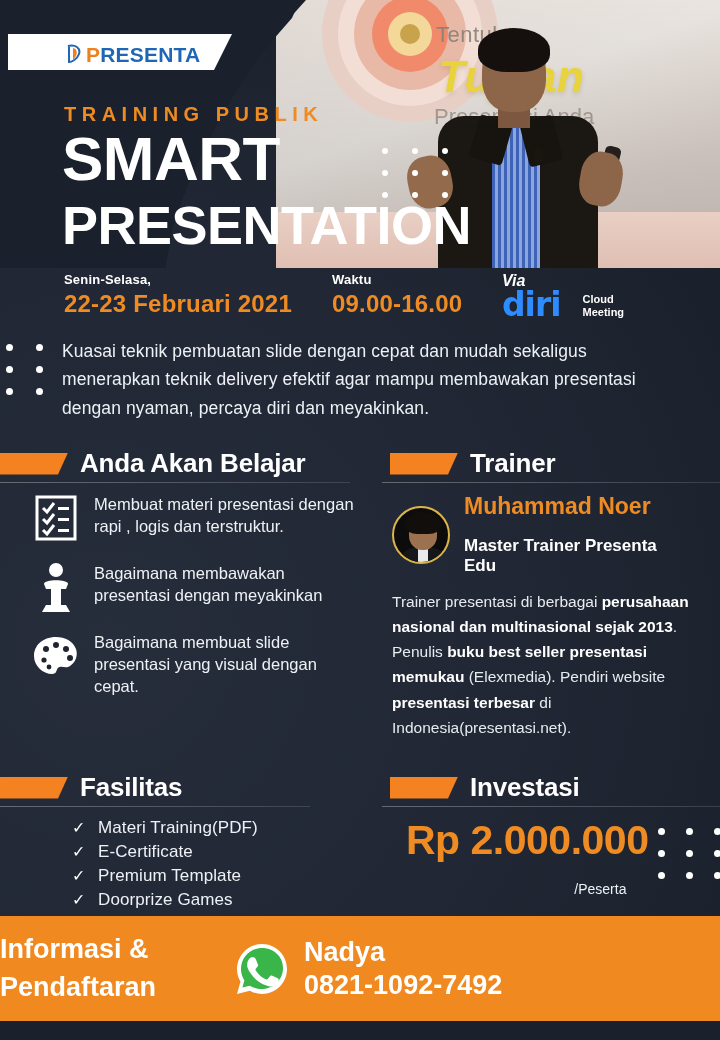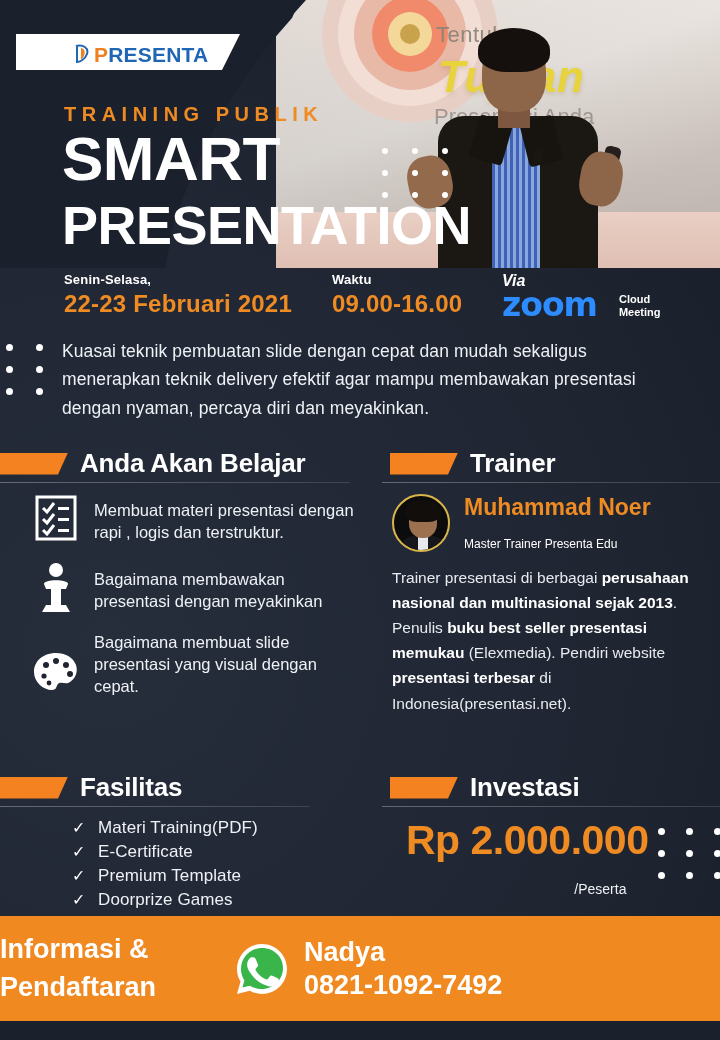--- a/index.html
+++ b/index.html
@@ -71,21 +71,21 @@
     position:absolute; top:0; left:0; width:720px; height:268px;
     background:#1b212c;
     clip-path: polygon(0 0, 300px 0, 292px 18px, 240px 78px, 196px 148px, 168px 214px, 156px 268px, 0 268px);
   }
   .hero-mask2 {
     position:absolute; top:0; left:0; width:720px; height:300px; pointer-events:none;
   }
 
   
   .logo-tab {
-    position:absolute; left:16px; top:34px; width:224px; height:40px;
+    position:absolute; left:8px; top:34px; width:224px; height:40px;
     background:#ffffff;
     clip-path: polygon(0 0, 224px 0, 206px 36px, 0 36px);
     display:flex; align-items:center;
   }
   .logo-wrap { display:flex; align-items:center; margin-left:58px; }
   .logo-mark { width:17px; height:20px; margin-right:3px; position:relative; }
   .logo-mark svg { display:block; }
   .logo-text { font-size:21px; font-weight:bold; letter-spacing:.2px; line-height:1; }
   .logo-p { color:#ef8020; }
   .logo-rest { color:#1f66b5; }
@@ -136,39 +136,39 @@
   .sec-bar { width:68px; height:22px; background:#f58220;
              clip-path:polygon(0 0,68px 0,58px 22px,0 22px); }
   .sec-bar-l { width:68px; height:22px; background:#f58220;
                clip-path:polygon(0 0,68px 0,58px 22px,0 22px); }
   .sec-title { margin-left:12px; font-size:26px; font-weight:bold; color:#fff; letter-spacing:-.2px; }
   .sec-rule { position:absolute; height:1px;
               background:linear-gradient(90deg,rgba(255,255,255,.30),rgba(255,255,255,.13)); }
 
   
   .learn { position:absolute; left:30px; top:492px; width:330px; }
-  .learn-item { display:flex; align-items:flex-end; margin-bottom:17px; }
+  .learn-item { display:flex; align-items:flex-start; margin-bottom:17px; }
   .learn-ico { width:52px; min-width:52px; height:52px; margin-right:12px;
                display:flex; align-items:center; justify-content:center; }
   .learn-txt { font-size:16.5px; line-height:1.33; color:#eef1f5; padding-top:2px; }
 
   
   .tr-card { position:absolute; left:392px; top:494px; width:300px; }
   .tr-top { display:flex; align-items:center; }
   .tr-avatar { width:58px; height:58px; border-radius:50%; position:relative; overflow:hidden;
                border:2px solid #d9b54a; background:#0c0c0c; margin-right:14px; flex:none; }
   .av-hair { position:absolute; left:11px; top:4px; width:36px; height:22px; border-radius:50% 50% 35% 35%;
              background:#120e0b; }
   .av-face { position:absolute; left:15px; top:11px; width:28px; height:31px; border-radius:46%;
              background:#9c7150; }
   .av-body { position:absolute; left:6px; top:40px; width:46px; height:22px; border-radius:14px 14px 0 0;
              background:#16171b; }
   .av-shirt{ position:absolute; left:24px; top:40px; width:10px; height:20px; background:#e8e9ec; }
   .tr-name { font-size:23px; font-weight:bold; color:#ef8b23; line-height:1.05; }
-  .tr-role { font-size:12px; font-weight:normal; color:#fff; margin-top:18px; }
+  .tr-role { font-size:17px; font-weight:bold; color:#fff; margin-top:18px; }
   .tr-bio { margin-top:13px; font-size:15.5px; line-height:1.62; color:#e8ebef; }
   .tr-bio b { color:#ffffff; }
 
   
   .fac { position:absolute; left:72px; top:818px; }
   .fac-row { display:flex; align-items:baseline; margin-bottom:4px; }
   .fac-check { width:26px; color:#fff; font-size:16px; }
   .fac-txt { font-size:17px; color:#eef1f5; letter-spacing:.1px; }
 
   
@@ -263,21 +263,21 @@
       <div class="info-lab">Senin-Selasa,</div>
       <div class="info-val">22-23 Februari 2021</div>
     </div>
     <div class="info-col col-time">
       <div class="info-lab">Waktu</div>
       <div class="info-val">09.00-16.00</div>
     </div>
     <div class="info-col col-via">
       <div class="via-lab">Via</div>
       <div class="via-row">
-        <span class="zoom-word">zoom</span>
+        <span class="zoom-word">diri</span>
         <span class="via-sub">
           <span>Cloud</span><br>
           <span>Meeting</span>
         </span>
       </div>
     </div>
   </div>
 
   <div class="dotgrid dots-left">
     <i></i>

